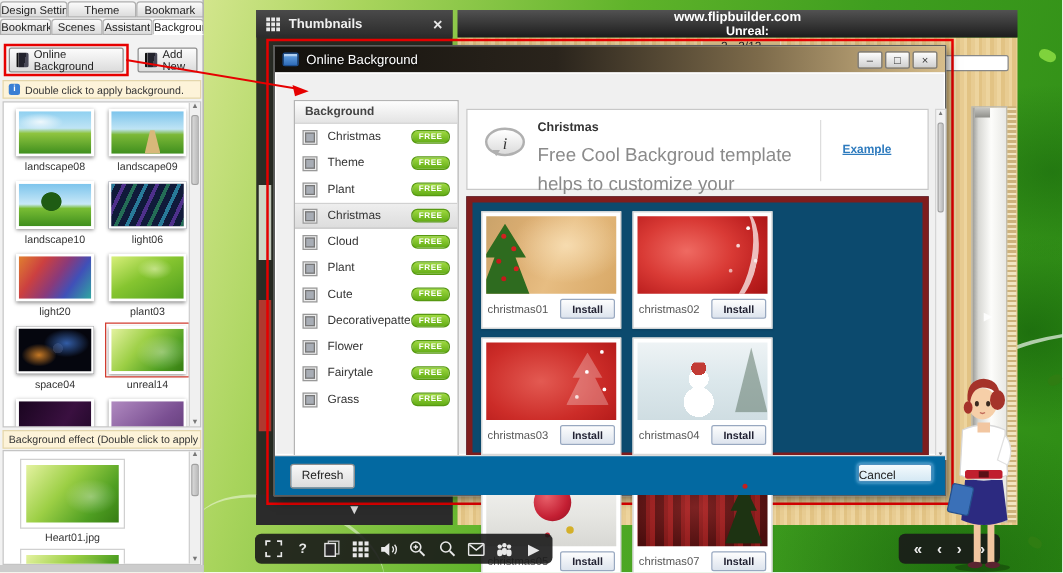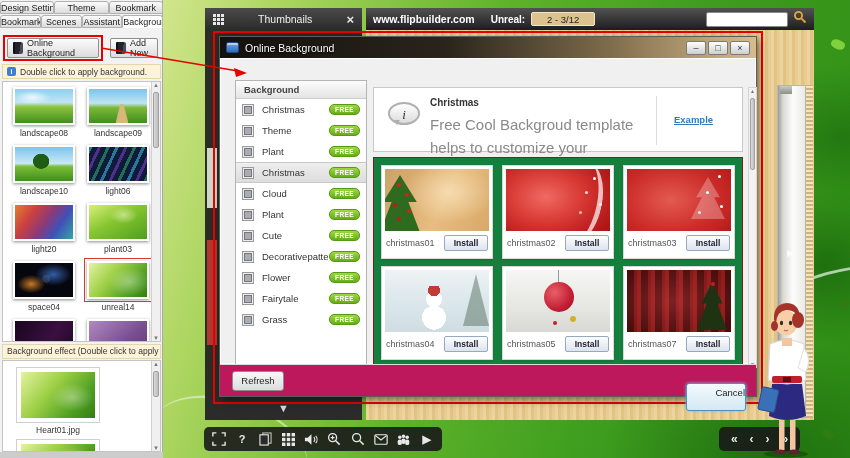--- a/index.html
+++ b/index.html
@@ -80,27 +80,27 @@
   .art-purple1 { background:linear-gradient(120deg,#1a0520,#3a1040 60%,#200828); }
   .art-purple2 { background:linear-gradient(140deg,#b08ac0,#7a4f92 60%,#5d3a74); }
 
   
   .thumb-panel { position:absolute; left:205px; top:8px; width:157px; height:412px; background:rgba(32,32,32,.93); }
   .tp-header { position:absolute; left:0; top:0; width:100%; height:22px; background:linear-gradient(#4a4a4a,#2b2b2b); display:flex; align-items:center; padding:0 8px; gap:7px; }
   .grid-ico { width:11px; height:11px; background:
       linear-gradient(#e8e8e8,#e8e8e8) 0 0/3px 3px no-repeat, linear-gradient(#e8e8e8,#e8e8e8) 4px 0/3px 3px no-repeat, linear-gradient(#e8e8e8,#e8e8e8) 8px 0/3px 3px no-repeat,
       linear-gradient(#e8e8e8,#e8e8e8) 0 4px/3px 3px no-repeat, linear-gradient(#e8e8e8,#e8e8e8) 4px 4px/3px 3px no-repeat, linear-gradient(#e8e8e8,#e8e8e8) 8px 4px/3px 3px no-repeat,
       linear-gradient(#e8e8e8,#e8e8e8) 0 8px/3px 3px no-repeat, linear-gradient(#e8e8e8,#e8e8e8) 4px 8px/3px 3px no-repeat, linear-gradient(#e8e8e8,#e8e8e8) 8px 8px/3px 3px no-repeat; }
-  .tp-title { color:#f0f0f0; font-size:10.5px; font-weight:normal; flex:1;text-align:center; }
+  .tp-title { color:#f0f0f0; font-size:10.5px; font-weight:bold; flex:1; }
   .tp-close { color:#e8e8e8; font-size:13px; font-weight:bold; cursor:default; }
   .tp-footer { position:absolute; left:0; bottom:0; width:100%; height:24px; background:#2b2b2b; text-align:center; color:#d8d8d8; font-size:11px; line-height:24px; }
   .tp-sliver { position:absolute; width:10px; }
 
   
-  .browser-bar { position:absolute; left:366px; top:8px; width:448px; height:22px; background:linear-gradient(#525252,#1d1d1d); display:flex; align-items:center; padding:0 7px; }
+  .browser-bar { position:absolute; left:366px; top:8px; width:448px; height:22px; background:linear-gradient(#525252,#1d1d1d); display:flex; align-items:center; padding:0 7px;flex-direction:column; }
   .bb-site { color:#fff; font-size:10.5px; font-weight:bold; }
   .bb-pages-label { color:#fff; font-size:10px; font-weight:bold; margin-left:16px; }
   .bb-pages-input { width:64px; height:14px; margin-left:6px; background:#dcc28c; border:1px solid #f0e6c8; border-radius:2px; text-align:center; font-size:9.5px; color:#222; font-family:"Liberation Sans",sans-serif; }
   .bb-search-input { width:82px; height:15px; margin-left:auto; background:#fff; border:1px solid #888; border-radius:2px; font-size:9.5px; padding:0 3px; font-family:"Liberation Sans",sans-serif; }
   .bb-mag { margin-left:5px; }
 
   
   .dialog-annotation { position:absolute; left:213px; top:31px; width:550px; height:373px; border:2px solid #ea0000; z-index:20; }
   .dialog { position:absolute; left:4px; top:3px; width:538px; height:361px; background:#f0f0f0; border:1px solid #5c5c5c; box-shadow:2px 3px 8px rgba(0,0,0,.5); }
   .dlg-title { position:absolute; left:0; top:0; width:100%; height:21px;
@@ -126,34 +126,34 @@
 
   .info-panel { position:absolute; left:152px; top:28px; width:370px; height:65px; background:#fff; border:1px solid #c8c8c8; }
   .bubble-ico { position:absolute; left:14px; top:14px; width:32px; height:23px; border:2px solid #b0b0b0; border-radius:50%;
     background:linear-gradient(#ffffff,#dcdcdc); font-family:"Liberation Serif",serif; font-style:italic; font-size:13px; color:#333; text-align:center; line-height:21px; }
   .bubble-ico::after { content:""; position:absolute; left:4px; bottom:-7px; border:5px solid transparent; border-top-color:#b0b0b0; border-left-width:3px; border-right-width:3px; }
   .info-title { position:absolute; left:56px; top:9px; font-size:10px; font-weight:bold; color:#333; }
   .info-desc { position:absolute; left:56px; top:25px; width:222px; font-size:15px; color:#8a8a8a; line-height:1.55; }
   .info-divider { position:absolute; left:282px; top:8px; width:1px; height:49px; background:#ddd; }
   .example-link { position:absolute; left:300px; top:26px; font-size:9.5px; font-weight:bold; color:#2e7bbe; text-decoration:underline; }
 
-  .grid-panel { position:absolute; left:152px; top:98px; width:370px; height:210px; background:#15803d; border:1px solid #7f1d1d; padding:7px; }
+  .grid-panel { position:absolute; left:152px; top:98px; width:370px; height:210px; background:#0c4a6e; border:5px solid #7f1d1d; padding:7px; }
   .tpl-grid { display:flex; flex-wrap:wrap; gap:7px 9px; }
   .tpl-card { width:112px; height:94px; border:1px solid #d8d8d8; background:#fff; padding:3px; box-shadow:0 1px 2px rgba(0,0,0,.12); }
   .tpl-img { width:104px; height:62px; position:relative; overflow:hidden; }
   .tpl-foot { display:flex; align-items:center; justify-content:space-between; height:24px; padding:0 1px; }
   .tpl-name { font-size:9px; color:#555; }
   .install-btn { width:44px; height:16px; background:linear-gradient(#fdfdfd,#dde4ee); border:1px solid #98a8c0; border-radius:2px; font-size:8.5px; font-weight:bold; color:#223; text-align:center; line-height:14px; }
   .grid-scroll { position:absolute; left:527px; top:28px; width:9px; height:281px; background:#f2f2f2; border:1px solid #d5d5d5; font-size:5px; color:#777; text-align:center; }
   .grid-scroll .thumbbar { position:absolute; left:1px; top:10px; width:5px; height:72px; background:linear-gradient(90deg,#dcdcdc,#bdbdbd); border:1px solid #a0a0a0; border-radius:2px; }
   .grid-scroll .arr-dn { position:absolute; bottom:0; left:0; width:100%; }
 
-  .dlg-bottom { position:absolute; left:0; bottom:0; width:100%; height:32px; background:#be185d; border-top:1px solid #dcdcdc; }
+  .dlg-bottom { position:absolute; left:0; bottom:0; width:100%; height:32px; background:#0369a1; border-top:1px solid #dcdcdc; }
   .refresh-btn { position:absolute; left:12px; top:6px; width:52px; height:20px; background:linear-gradient(#f8f8f8,#dcdcdc); border:1px solid #8e8e8e; border-radius:3px; font-size:9.5px; color:#222; text-align:center; line-height:18px; }
-  .cancel-btn { position:absolute; right:10px; top:18px; width:60px; height:28px; background:linear-gradient(#f4fafd,#d4e8f4); border:1px solid #4d90c0; border-radius:3px; box-shadow:0 0 3px #7fc0e8; font-size:9.5px; color:#222; text-align:right; line-height:18px; }
+  .cancel-btn { position:absolute; right:10px; top:6px; width:60px; height:15px; background:linear-gradient(#f4fafd,#d4e8f4); border:1px solid #4d90c0; border-radius:3px; box-shadow:0 0 3px #7fc0e8; font-size:9.5px; color:#222; text-align:left; line-height:18px; }
 
   
   .art-c1 { background:radial-gradient(60px 40px at 62% 38%, rgba(255,236,200,.65), transparent 75%), linear-gradient(115deg,#caa36a 0%,#dcae72 30%,#e7bd82 55%,#d8a866 100%); }
   .art-c1::before { content:""; position:absolute; left:-6px; bottom:-4px; width:42px; height:60px; background:#2e6b1f;
     clip-path:polygon(50% 0,90% 45%,70% 45%,100% 100%,0 100%,30% 45%,10% 45%); }
   .art-c1::after { content:""; position:absolute; left:12px; top:14px; width:4px; height:4px; border-radius:50%; background:#d42020;
     box-shadow:8px 10px 0 #d42020,-4px 20px 0 #c31a1a,10px 26px 0 #d42020,0 34px 0 #c31a1a; }
   .art-c2 { background:radial-gradient(80px 55px at 38% 45%, #ef6a62, #d93a35 45%, #bc1f1f 78%, #a81414 100%); }
   .art-c2::after { content:""; position:absolute; right:8px; top:-10px; width:44px; height:86px; border-right:5px solid rgba(255,255,255,.7); border-radius:50%; transform:rotate(12deg); }
   .art-c2::before { content:""; position:absolute; right:14px; top:8px; width:3px; height:3px; border-radius:50%; background:#fff;

